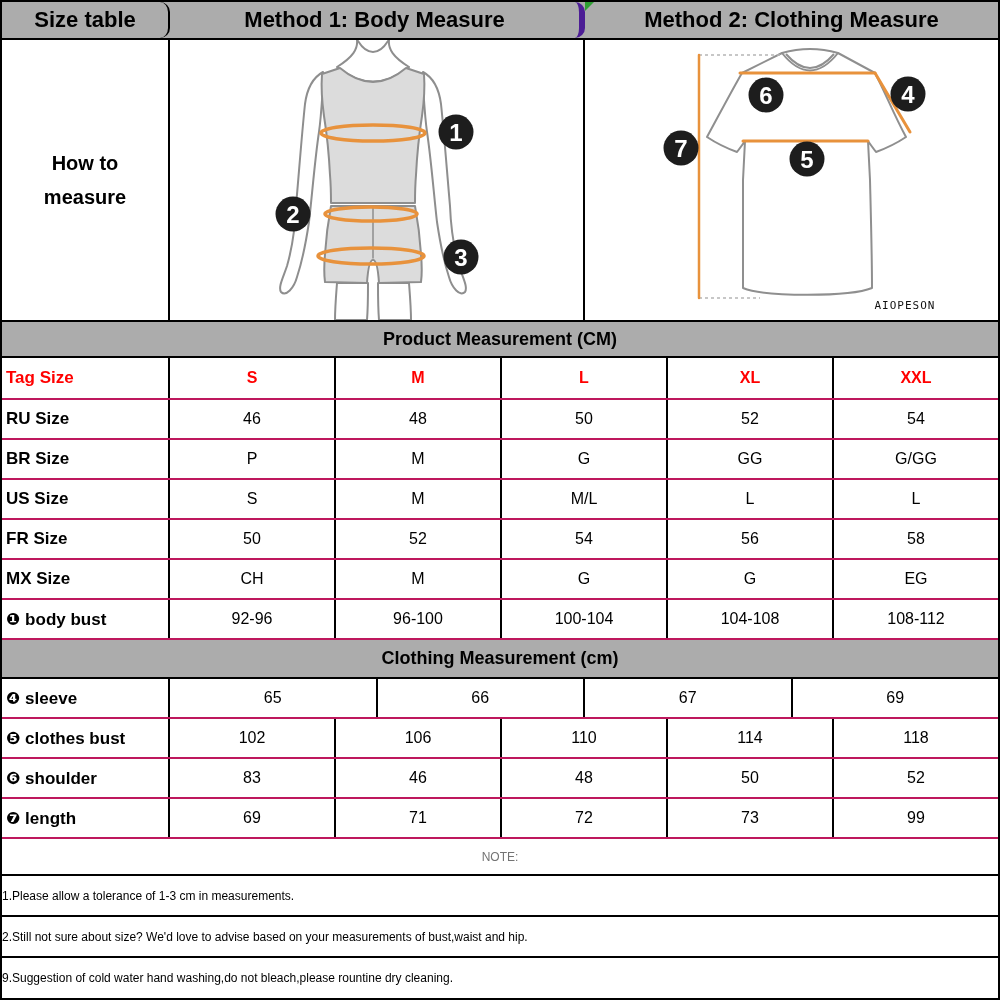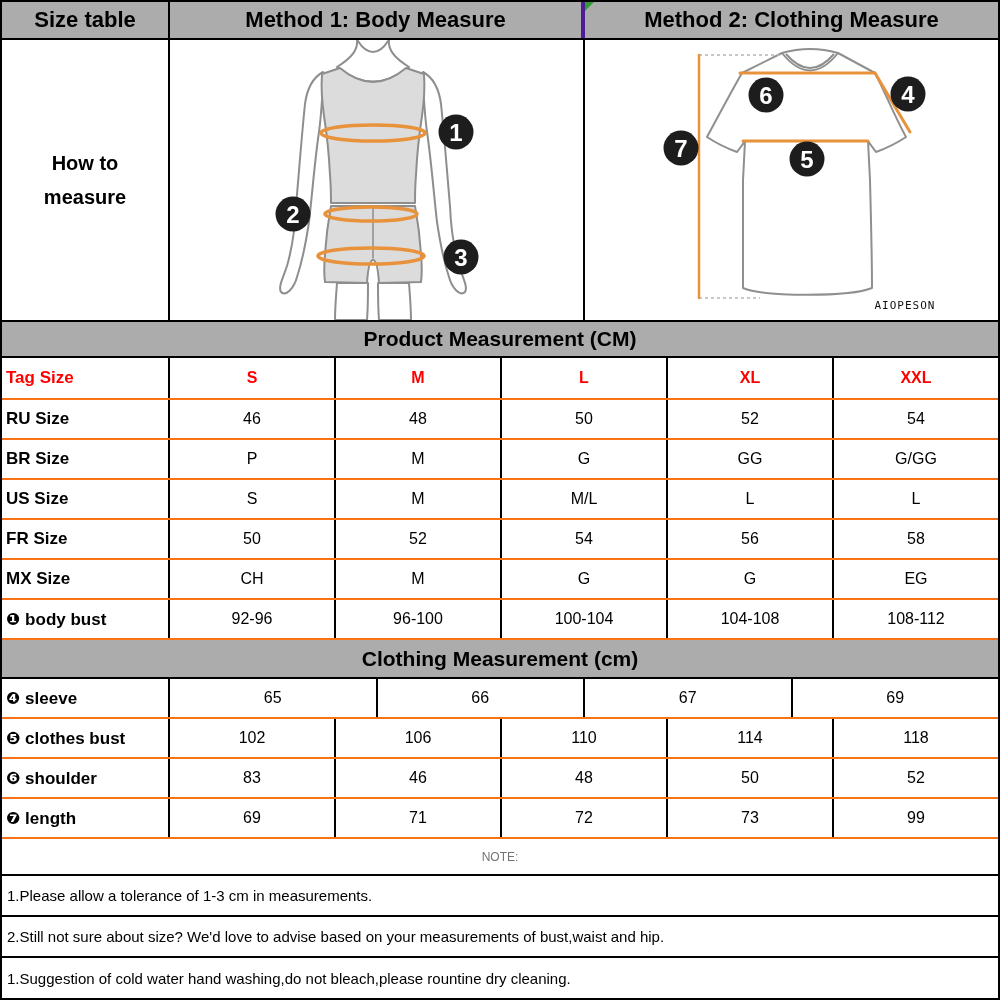--- a/index.html
+++ b/index.html
@@ -4,59 +4,59 @@
 <style>
   * { margin:0; padding:0; box-sizing:border-box; }
   html,body { width:1000px; height:1000px; background:#fff;
               font-family:"Liberation Sans","DejaVu Sans",sans-serif; color:#000; }
   .sheet { width:1000px; height:1000px; border:2px solid #000;
            display:flex; flex-direction:column; }
 
   
   .top-header { height:38px; display:flex; background:#acacac; border-bottom:2px solid #000; }
   .th-cell { display:flex; align-items:center; justify-content:center;
-             font-weight:bold; font-size:22px; }
+             font-weight:bold; font-size:22px;border-radius:10px; }
   .th-size { width:168px; border-right:2px solid #000; }
-  .th-m1   { width:415px; border-right:4px solid #4c1d95; }
+  .th-m1   { width:415px; border-right:6px solid #4c1d95; }
   .th-m2   { flex:1; position:relative; }
   .green-tri { position:absolute; left:0; top:0; width:0; height:0;
                border-top:9px solid #2e9e33; border-right:9px solid transparent; }
 
   
   .illus-row { height:282px; display:flex; border-bottom:2px solid #000; }
   .howto-cell { width:168px; border-right:2px solid #000; display:flex;
                 align-items:center; justify-content:center; font-weight:bold;
                 font-size:20px; line-height:34px; text-align:center; white-space:pre-line; }
   .body-cell  { width:415px; border-right:2px solid #000; position:relative; }
   .shirt-cell { flex:1; position:relative; }
   .body-cell svg, .shirt-cell svg { display:block; width:100%; height:100%; }
 
   
   .banner { background:#acacac; border-bottom:2px solid #000; display:flex;
-            align-items:center; justify-content:center; font-weight:bold; font-size:21px; }
+            align-items:center; justify-content:center; font-weight:bold; font-size:18px; }
   .banner-product  { height:36px; }
   .banner-clothing { height:39px; }
 
   
-  .grid-row { display:flex; border-bottom:2px solid #f97316; height:40px; }
+  .grid-row { display:flex; border-bottom:2px solid #be185d; height:40px; }
   .grid-row.tag { height:42px; }
   .cell { display:flex; align-items:center; }
   .lbl { width:168px; border-right:2px solid #000; font-weight:bold;
          font-size:17px; padding-left:4px; }
   .val { flex:1; border-right:2px solid #000; justify-content:center; font-size:16px; }
   .grid-row .val:last-child { border-right:none; }
   .red { color:#ff0000; }
   .tag .val { font-weight:bold; }
 
   
   .note-header { height:37px; border-bottom:2px solid #000; display:flex;
                  align-items:center; justify-content:center;
                  color:#737373; font-size:12px; }
   .note-row { height:41px; border-bottom:2px solid #000; display:flex;
-              align-items:center; font-size:15px; padding-left:5px; }
+              align-items:center; font-size:12px; }
   .note-row:last-child { border-bottom:none; height:40px; }
 </style>
 </head>
 <body>
 
 <div class="sheet">
 
   <div class="top-header">
     <div class="th-cell th-size">Size table</div>
     <div class="th-cell th-m1">Method 1: Body Measure</div>
@@ -228,15 +228,15 @@
       <div class="cell val">71</div>
       <div class="cell val">72</div>
       <div class="cell val">73</div>
       <div class="cell val">99</div>
     </div>
   </div>
 
   <div class="note-header">NOTE:</div>
   <div class="note-row">1.Please allow a tolerance of 1-3 cm in measurements.</div>
   <div class="note-row">2.Still not sure about size? We'd love to advise based on your measurements of bust,waist and hip.</div>
-  <div class="note-row">1.Suggestion of cold water hand washing,do not bleach,please rountine dry cleaning.</div>
+  <div class="note-row">9.Suggestion of cold water hand washing,do not bleach,please rountine dry cleaning.</div>
 
 </div>
 
 </body></html>

